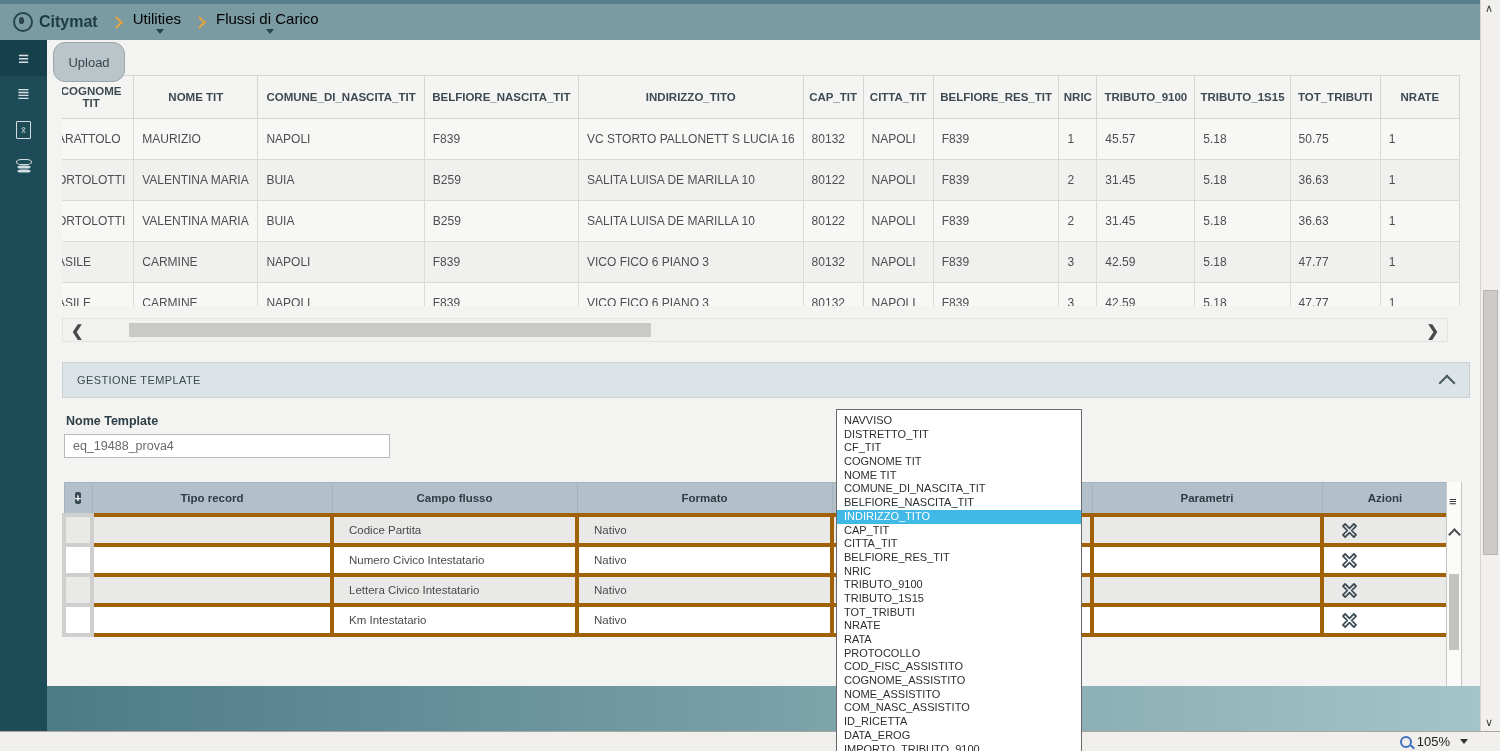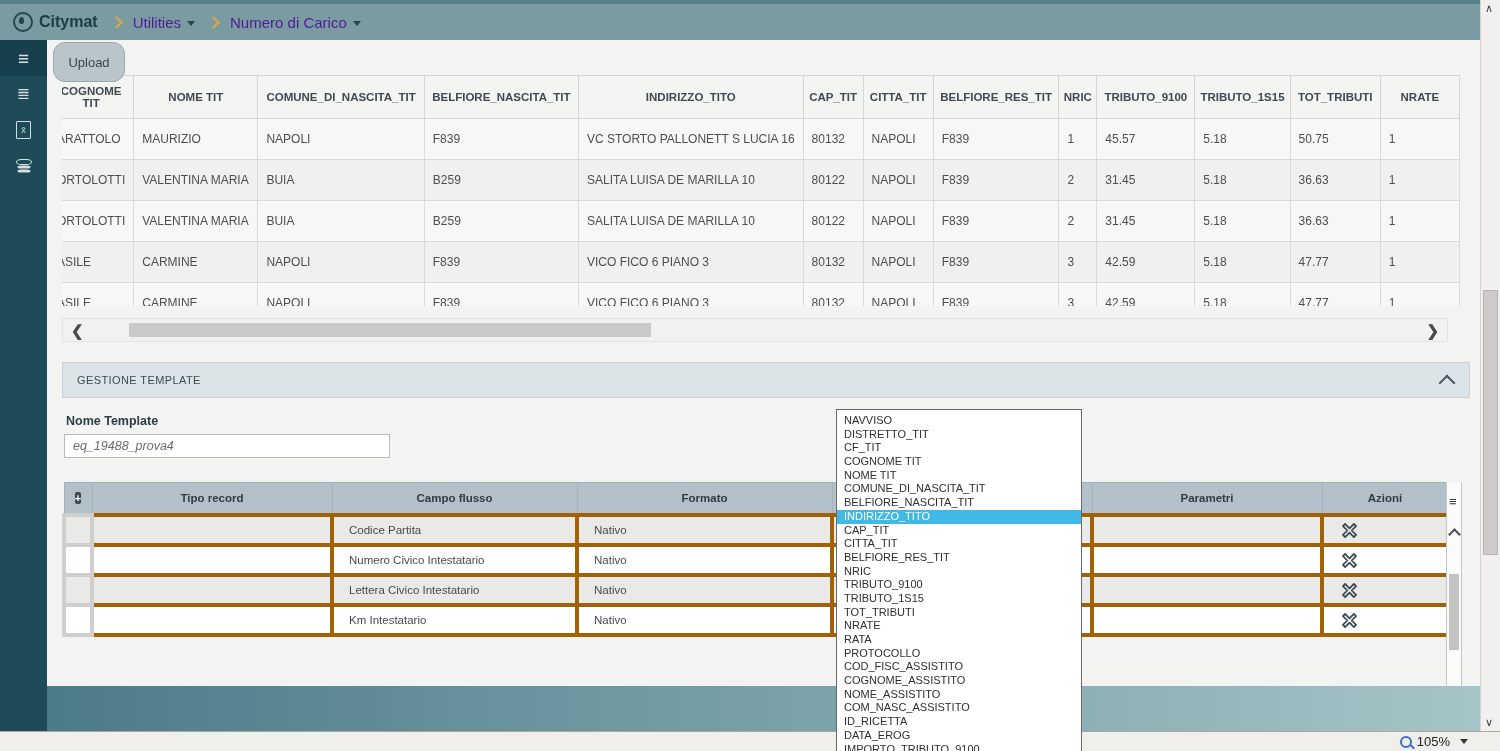--- a/index.html
+++ b/index.html
@@ -11,21 +11,21 @@
   
   .topbar{
     position:absolute;left:0;top:0;width:1480px;height:40px;
     background:#7a9ba2;border-top:4px solid #55808b;box-sizing:border-box;
     display:flex;align-items:center;color:#203b44;
   }
   .brand{display:flex;align-items:center;margin-left:13px;font-size:16px;font-weight:bold;color:#203b44;}
   .logo{width:16px;height:16px;border:2px solid #2a434c;border-radius:50%;margin-right:6px;position:relative;}
   .logo:after{content:"";position:absolute;left:4px;top:3px;width:5px;height:7px;background:#2a434c;border-radius:50% 50% 50% 50%/60% 60% 40% 40%;}
   .crumb-sep{display:inline-block;width:7px;height:7px;border-top:2px solid #e8a33d;border-right:2px solid #e8a33d;transform:rotate(45deg);margin:0 12px 0 14px;}
-  .crumb{font-size:15px;color:#4c1d95;display:flex;align-items:center;cursor:pointer;}
+  .crumb{font-size:15px;color:#000000;display:flex;align-items:center;cursor:pointer;flex-direction:column;}
   .caret-down{display:inline-block;width:0;height:0;border-left:4px solid transparent;border-right:4px solid transparent;border-top:5px solid #2a434c;margin-left:6px;margin-top:2px;}
   
   .sidebar{position:absolute;left:0;top:40px;width:47px;height:691px;background:#1d4b58;}
   .side-item{width:47px;height:36px;display:flex;align-items:center;justify-content:center;color:#d4dde0;cursor:pointer;}
   .side-item.first{background:#16404c;}
   .ic-burger{font-size:19px;font-weight:bold;line-height:1;}
   .ic-list{font-size:16px;line-height:1;}
   .ic-file{width:13px;height:16px;border:1.5px solid #d4dde0;border-radius:1px;font-size:9px;display:flex;align-items:center;justify-content:center;color:#d4dde0;}
   .ic-db{width:14px;height:4px;border:1.5px solid #d4dde0;border-radius:50%/80%;box-shadow:0 5px 0 -1.5px #d4dde0,0 9px 0 -1.5px #d4dde0;margin-top:-8px;}
   
@@ -56,21 +56,21 @@
   .panel-bar{
     position:absolute;left:62px;top:362px;width:1408px;height:36px;background:#dde4e8;
     border:1px solid #c9d1d5;box-sizing:border-box;display:flex;align-items:center;
   }
   .panel-title{font-size:11px;color:#3a4a52;margin-left:14px;letter-spacing:.4px;text-align:center;}
   .panel-chevron{position:absolute;right:16px;top:14px;width:10px;height:10px;border-top:2px solid #4a5a62;border-left:2px solid #4a5a62;transform:rotate(45deg);cursor:pointer;}
   .nome-label{position:absolute;left:66px;top:414px;font-size:12.5px;font-weight:bold;color:#2f3f48;}
   .nome-input{
     position:absolute;left:64px;top:434px;width:326px;height:24px;box-sizing:border-box;
     border:1px solid #b9b9b7;background:#fff;font-family:"Liberation Sans",sans-serif;
-    font-size:12.5px;color:#6b6b6b;padding:0 8px;font-style:italic;
+    font-size:12.5px;color:#6b6b6b;padding:0 8px;
   }
   
   .tpl-wrap{position:absolute;left:62px;top:482px;width:1400px;height:204px;overflow:hidden;}
   table.tpl{border-collapse:collapse;table-layout:fixed;width:1384px;}
   table.tpl th{
     background:#b2c0c9;color:#303c44;font-size:11.5px;font-weight:bold;height:30px;
     border:1px solid #a3b2bc;text-align:center;padding:0;
   }
   table.tpl td{height:29px;font-size:11.5px;color:#4a4a4a;border:4px solid #a16207;padding:0 0 0 15px;box-sizing:border-box;}
   table.tpl tr.t-odd td{background:#e9e9e8;}
@@ -115,21 +115,21 @@
     <span class="logo"></span>
     <span>Citymat</span>
   </div>
   <span class="crumb-sep"></span>
   <span class="crumb">
     <span>Utilities</span>
     <span class="caret-down"></span>
   </span>
   <span class="crumb-sep"></span>
   <span class="crumb">
-    <span>Numero di Carico</span>
+    <span>Flussi di Carico</span>
     <span class="caret-down"></span>
   </span>
 </div>
 
 <div class="sidebar" style="background: rgb(29, 75, 88);">
   <div class="side-item first">
       <span class="ic-burger">≡</span>
     </div>
   <div class="side-item">
       <span class="ic-list">≣</span>

